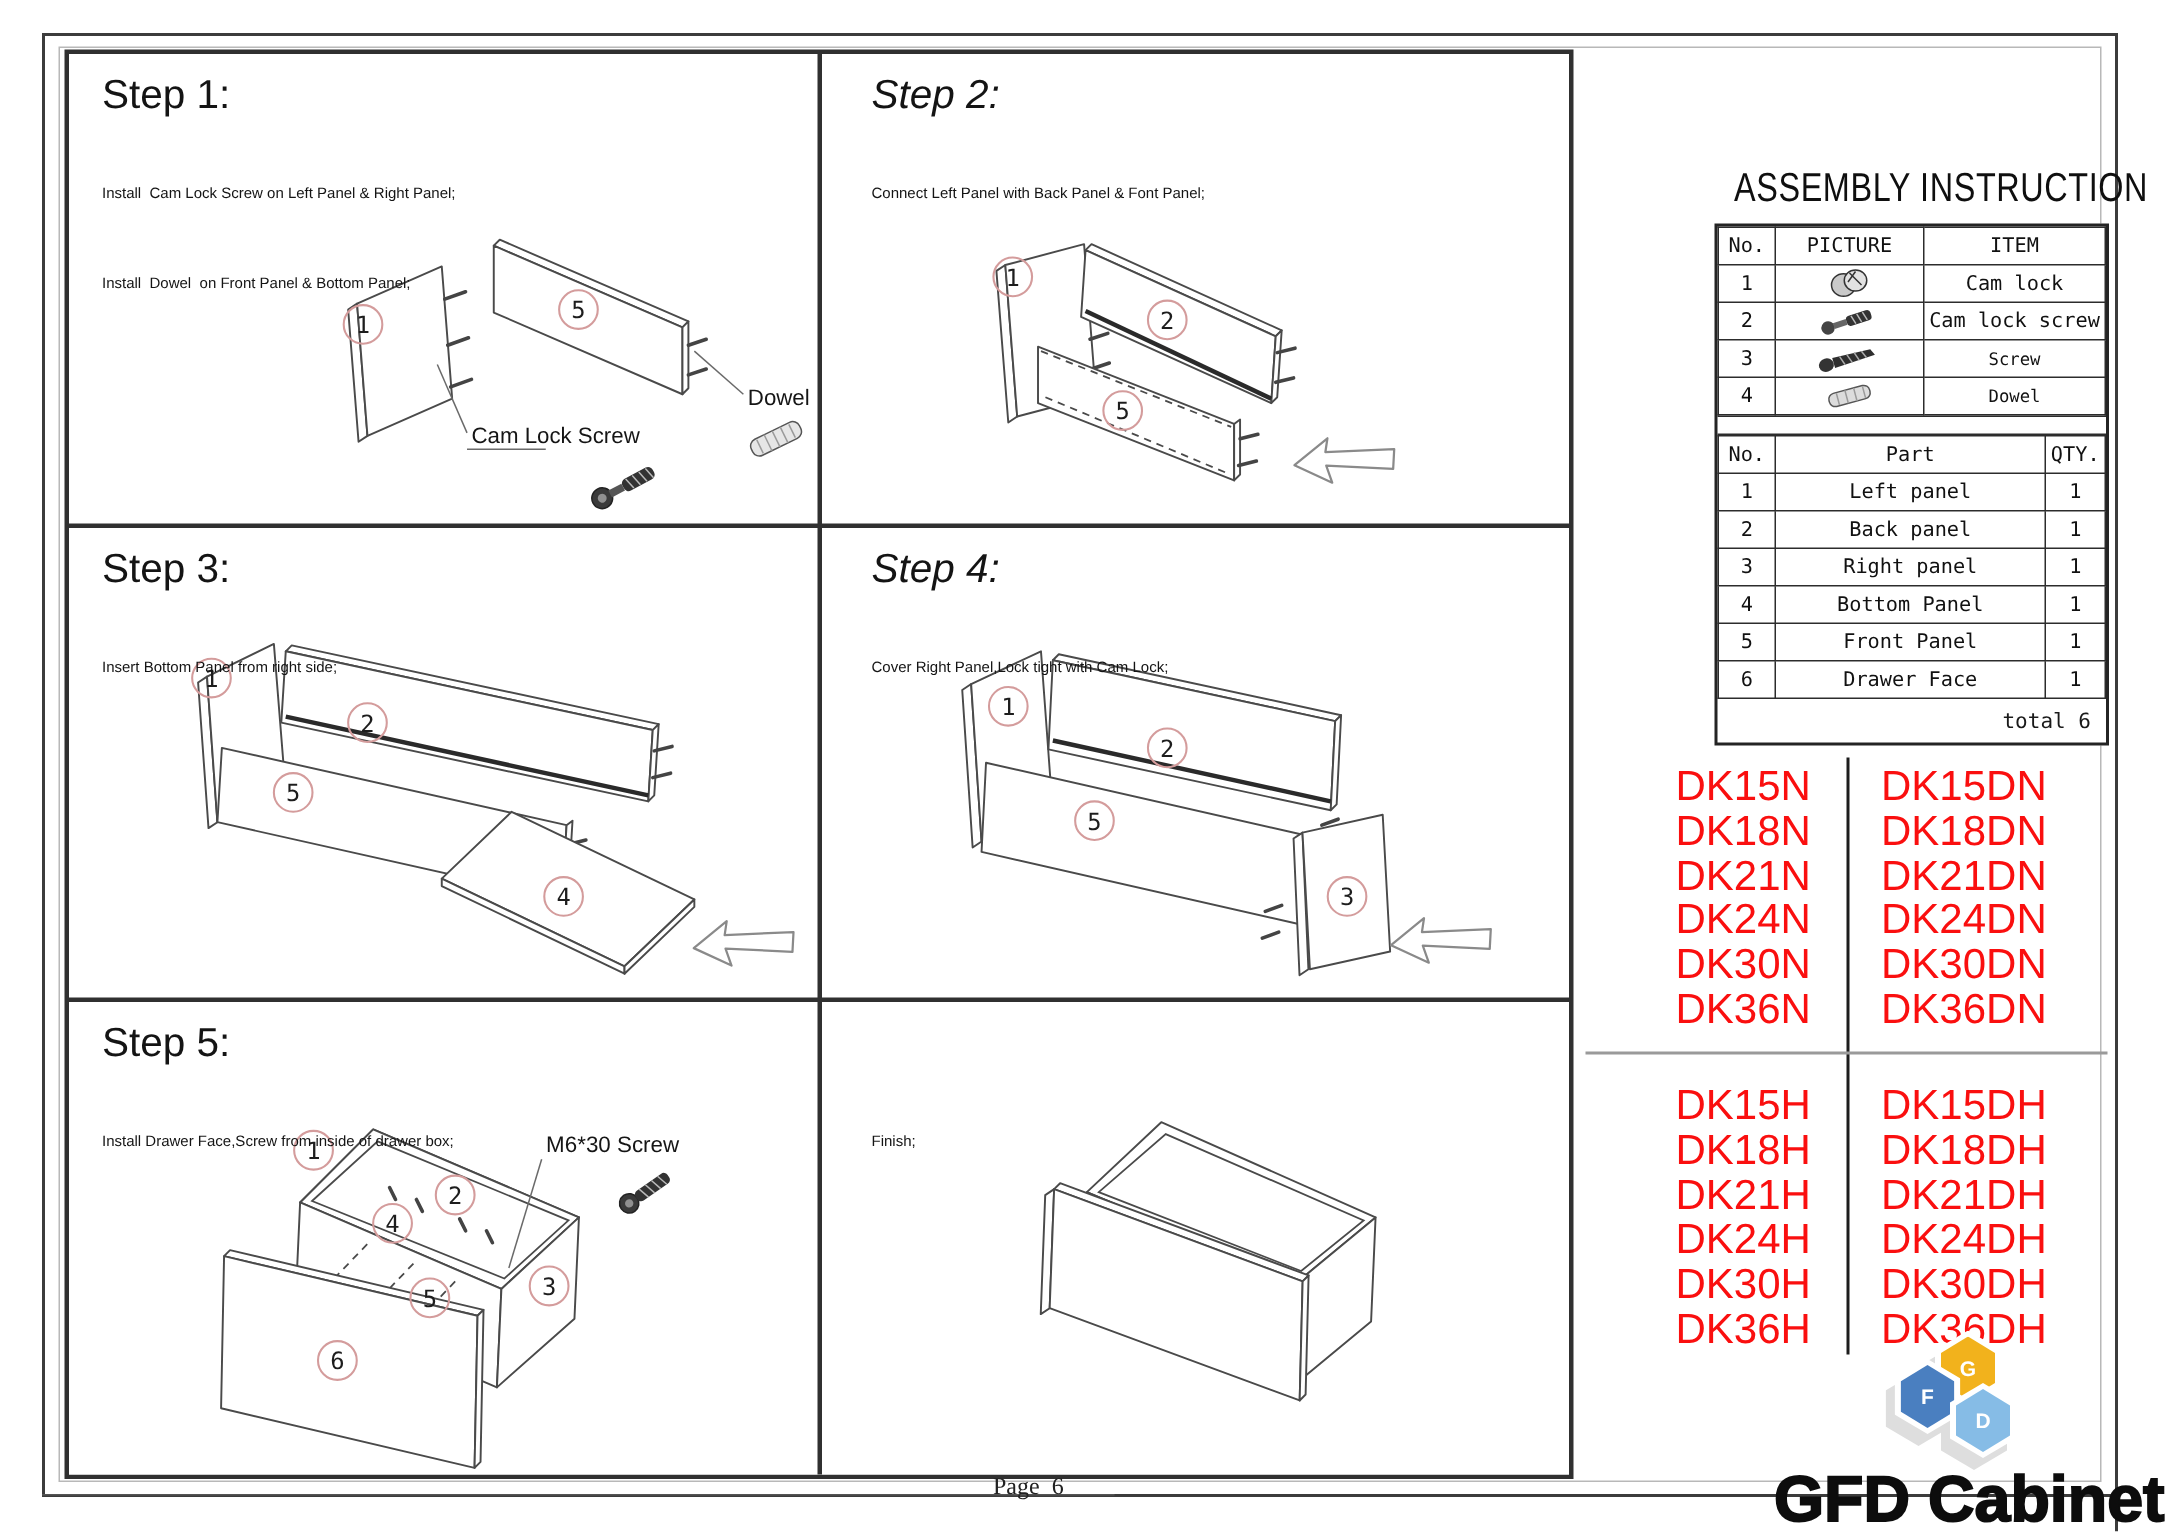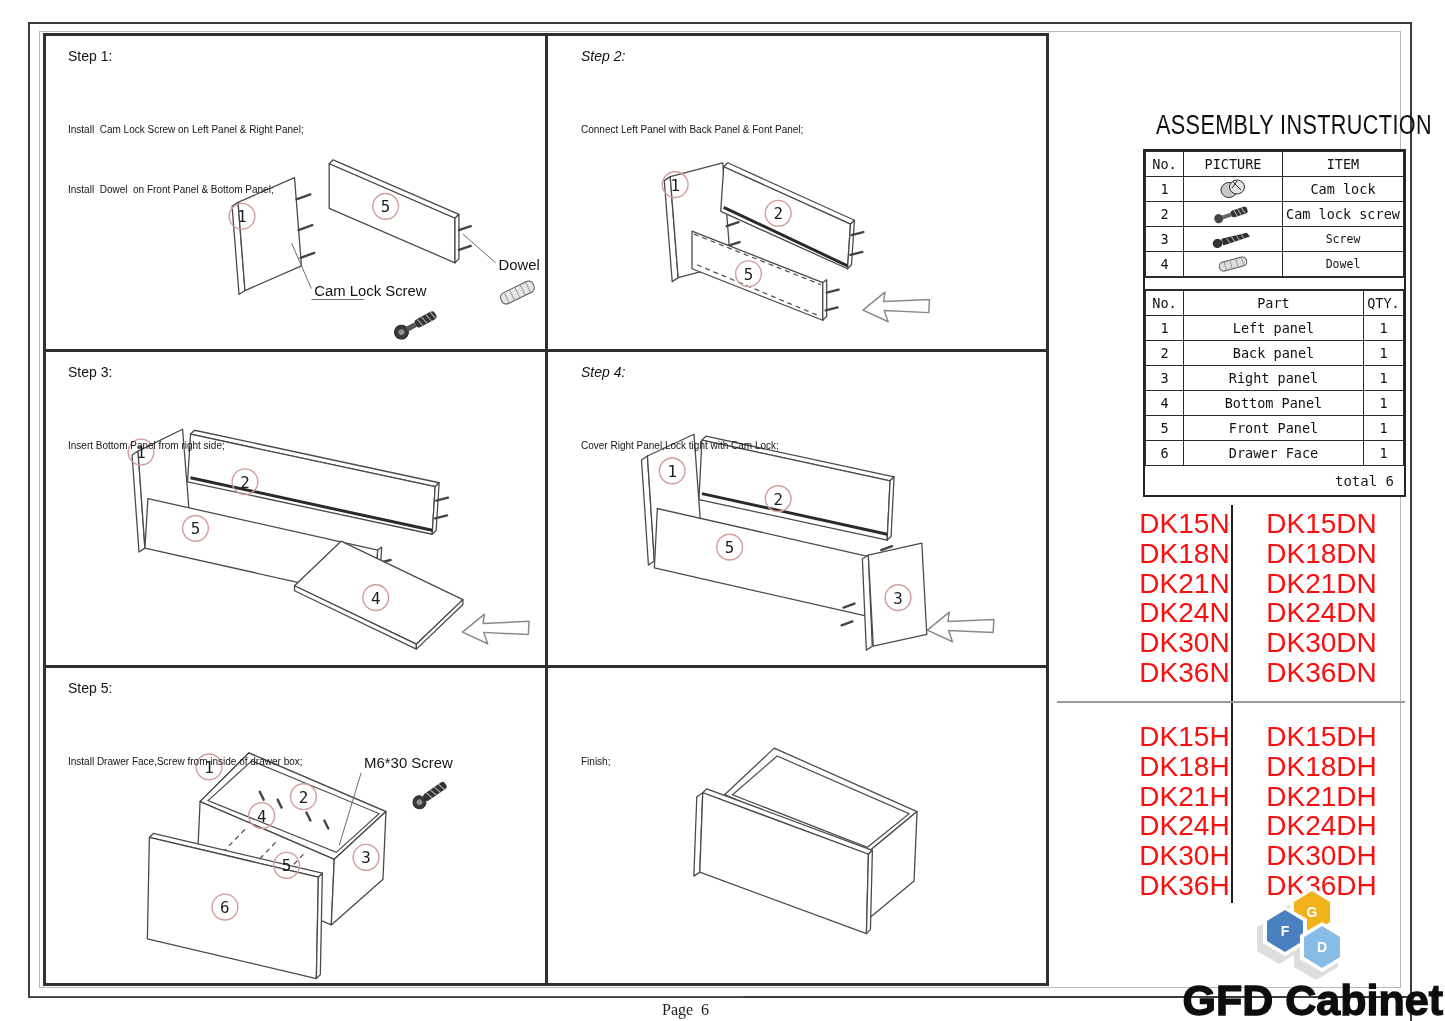--- a/index.html
+++ b/index.html
@@ -12,21 +12,21 @@
   .outer-border{left:28px;top:22px;width:1382px;height:976px;border:2px solid #3c3c3c;border-right:none;box-sizing:border-box;}
   .right-edge{left:1410px;top:22px;width:2px;height:999px;background:#3c3c3c;}
   .inner-frame{left:39px;top:31px;width:1362px;height:957px;border:1px solid #b8b8b8;box-sizing:border-box;}
   .page-line{left:28px;top:996px;width:715px;height:1px;background:#555;}
   
   .grid{left:43px;top:33px;width:1006px;height:953px;border:3px solid #303030;box-sizing:border-box;
         display:grid;grid-template-columns:502px auto;grid-template-rows:316px 316px auto;background:#fff;}
   .cell{position:relative;box-sizing:border-box;background:#fff;}
   .b-r{border-right:3px solid #303030;}
   .b-b{border-bottom:3px solid #303030;}
-  .step-title{position:absolute;left:22px;top:12px;font-size:14px;color:#141414;white-space:pre;}
+  .step-title{position:absolute;left:22px;top:12px;font-size:27px;color:#141414;white-space:pre;}
   .step-lines{position:absolute;left:22px;top:44px;font-size:10px;line-height:20px;white-space:pre;color:#141414;}
   .rcol .step-title{left:33px;font-style:italic;}
   .rcol .step-lines{left:33px;text-align:right;}
   svg.diagram{position:absolute;left:0;top:0;width:100%;height:100%;}
   .ln{fill:#fff;stroke:#4a4a4a;stroke-width:1.3;stroke-linejoin:round;}
   .wire{fill:none;stroke:#4a4a4a;stroke-width:1.2;}
   .seam{stroke:#2a2a2a;stroke-width:3;fill:none;}
   .dash{stroke-dasharray:5 4;}
   .peg{stroke:#444;stroke-width:2.4;stroke-linecap:round;fill:none;}
   .badge-circle{fill:none;stroke:#d49c9c;stroke-width:1.4;}
@@ -41,31 +41,31 @@
   .tables{left:1143px;top:149px;width:263px;border:2px solid #242424;box-sizing:border-box;
           font-family:"DejaVu Sans Mono",monospace;background:#fff;}
   .tables table{border-collapse:collapse;width:100%;table-layout:fixed;}
   .tables td{border:1px solid #2c2c2c;height:24px;text-align:center;font-size:13.5px;padding:0;overflow:hidden;color:#111;}
   .tables .sm{font-size:11.5px;}
   .spacer-row{height:11px;border-top:1px solid #2c2c2c;border-bottom:1px solid #2c2c2c;}
   .total-row{height:29px;font-size:14px;text-align:right;padding:7px 10px 0 0;box-sizing:border-box;}
   .icon-svg{display:block;margin:0 auto;}
   
   .model-col{width:135px;color:#fa0f0f;font-size:28px;line-height:29.8px;letter-spacing:0;}
-  .model-col div{white-space:nowrap;text-align:center;}
+  .model-col div{white-space:nowrap;}
   .v-div{left:1231px;top:505px;width:2px;height:398px;background:#1c1c1c;}
   .h-div{left:1057px;top:701px;width:348px;height:2px;background:#9a9a9a;}
   
   .hexclip{clip-path:polygon(50% 0,100% 26%,100% 74%,50% 100%,0 74%,0 26%);}
   .hex-shadow{position:absolute;background:#dedede;}
   .hex-back{position:absolute;background:#fff;}
   .hex-fill{position:absolute;left:4px;top:4px;right:4px;bottom:4px;display:flex;align-items:center;justify-content:center;
             color:#fff;font-weight:bold;font-size:14px;}
   
-  .page-label{left:662px;top:983px;font-family:"Liberation Serif",serif;font-size:16px;color:#222;white-space:pre;margin-top:18px;}
+  .page-label{left:662px;top:983px;font-family:"Liberation Serif",serif;font-size:16px;color:#222;white-space:pre;}
   .brand{right:2px;top:976px;font-size:43px;font-weight:bold;color:#0d0d0d;letter-spacing:0px;
          -webkit-text-stroke:1.3px #0d0d0d;white-space:nowrap;}
 </style>
 </head>
 <body>
 
 <div class="abs outer-border"></div>
 <div class="abs right-edge"></div>
 <div class="abs inner-frame"></div>
 <div class="abs page-line"></div>

